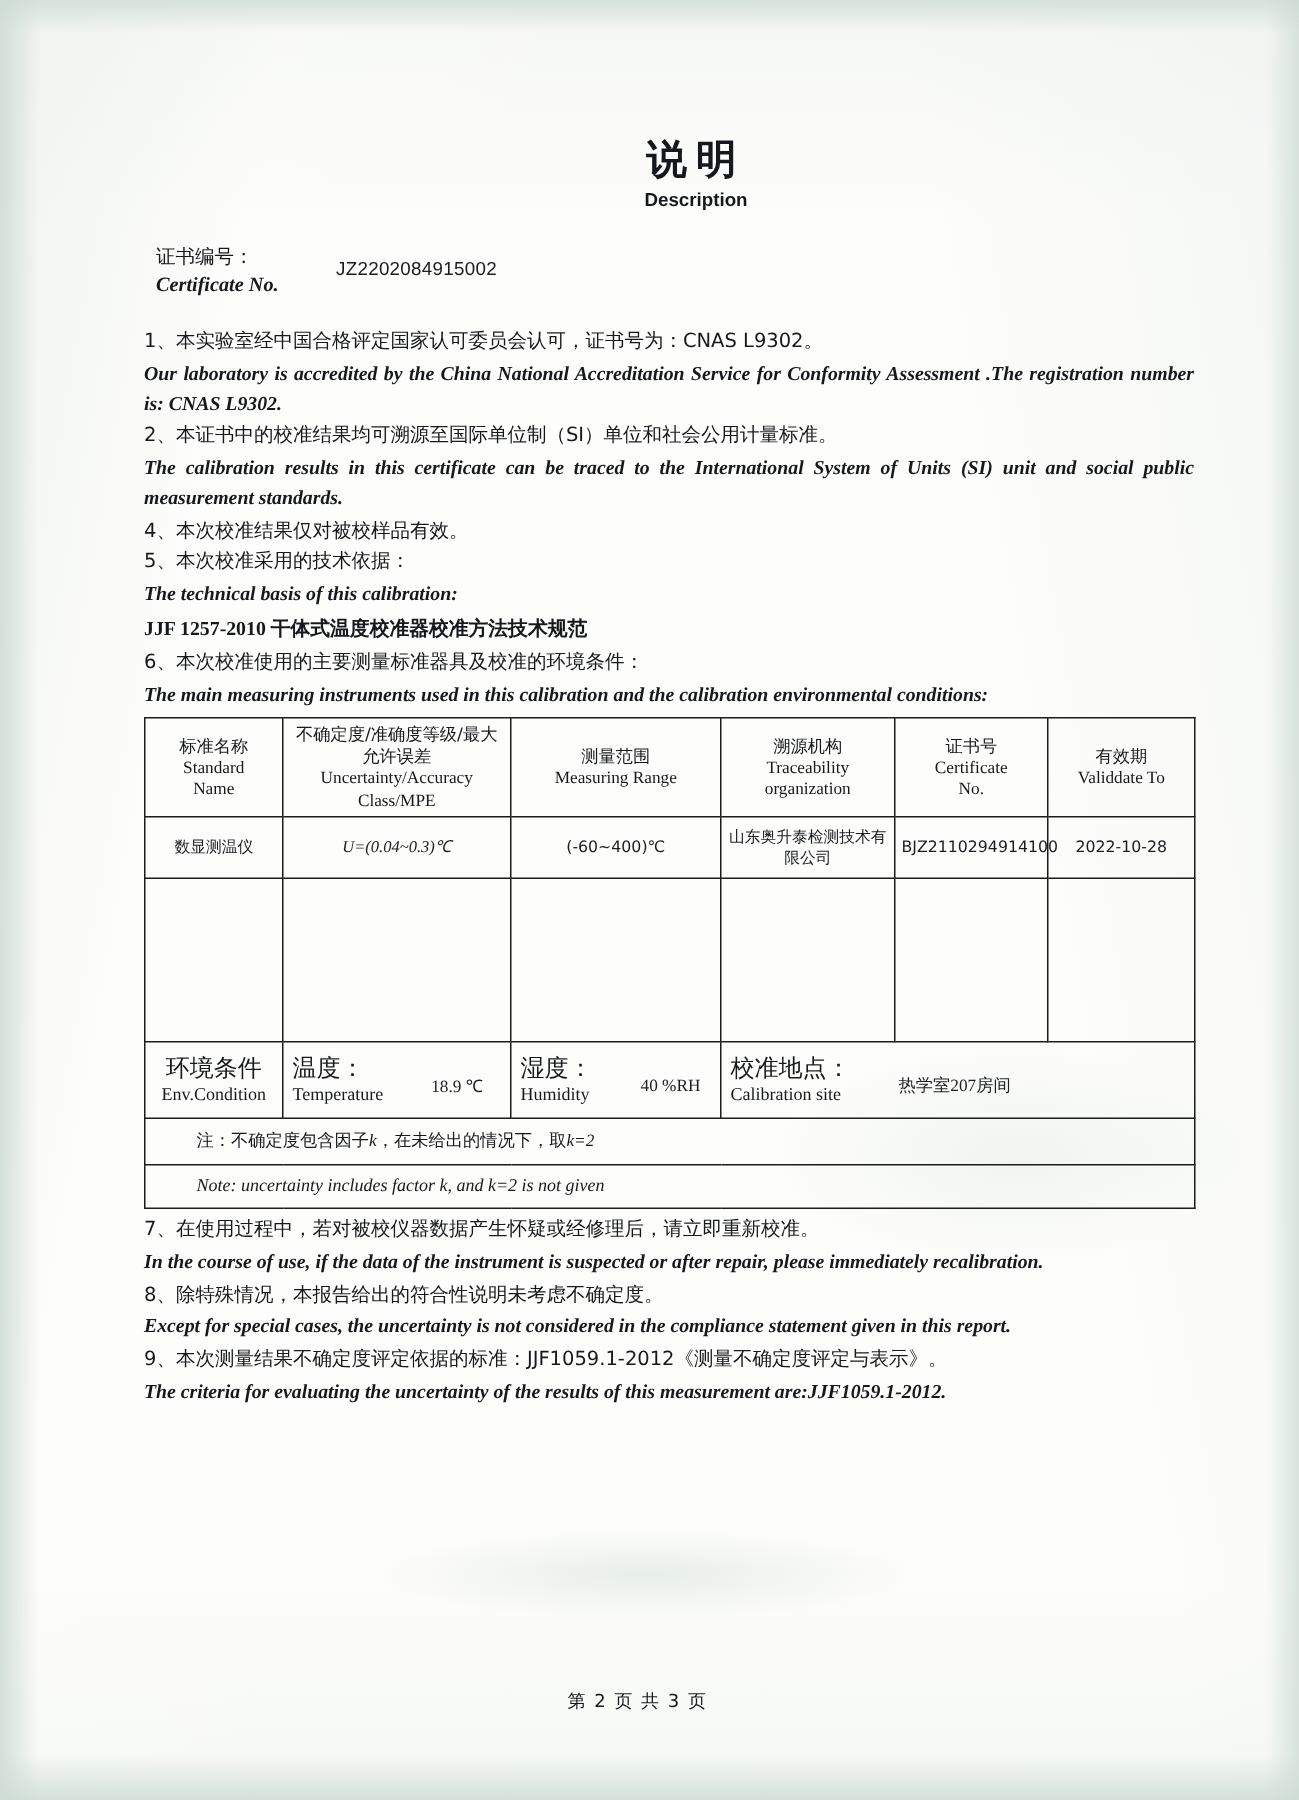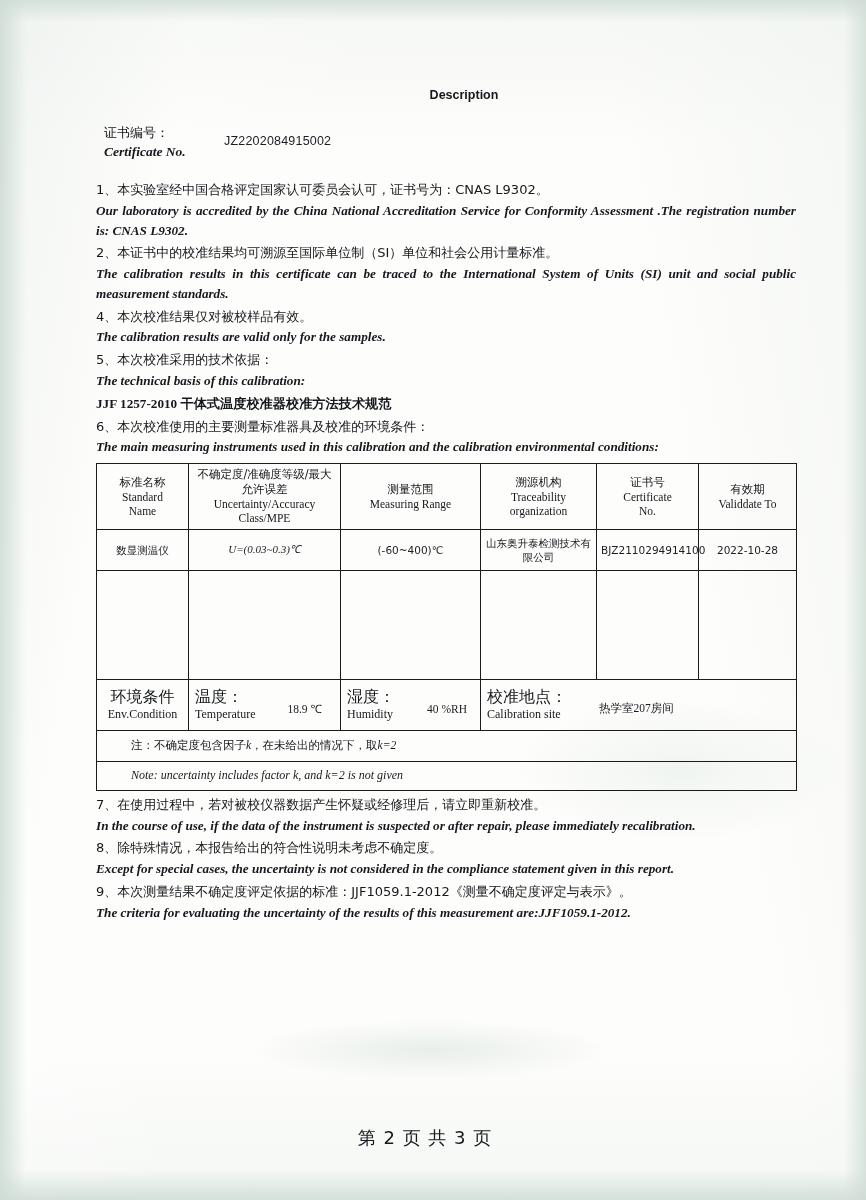--- a/index.html
+++ b/index.html
@@ -235,21 +235,21 @@
     margin-top: 4px;
   }
 
   .footer {
     position: absolute;
     left: 0;
     top: 1126px;
     width: 850px;
     text-align: center;
     font-family: "DejaVu Sans", sans-serif;
-    font-size: 18px;
+    font-size: 12px;
     color: #15181c;
     letter-spacing: 1px;
   }
 
   
   .smudge1 {
     position: absolute; left: 250px; top: 1020px; width: 360px; height: 60px;
     background: radial-gradient(ellipse at center, rgba(214,226,219,0.55), rgba(255,255,255,0) 70%);
   }
   .smudge2 {
@@ -263,38 +263,38 @@
 <div class="page">
   <div class="scan-edge-l"></div>
   <div class="scan-edge-r"></div>
   <div class="scan-edge-t"></div>
   <div class="scan-edge-b"></div>
   <div class="smudge1"></div>
   <div class="smudge2"></div>
 
   <div class="content">
 
+    <div class="title-cn">说明</div>
     <div class="title-en">Description</div>
 
     <div class="cert-block">
       <span class="cert-cn">证书编号：</span>
       <span class="cert-en">Certificate No.</span>
       <span class="cert-value">JZ2202084915002</span>
     </div>
 
     <div class="clauses">
       <p class="cn-line">1、本实验室经中国合格评定国家认可委员会认可，证书号为：CNAS L9302。</p>
       <p class="en-line">Our laboratory is accredited by the China National Accreditation Service for Conformity Assessment .The registration number is: CNAS L9302.</p>
 
       <p class="cn-line">2、本证书中的校准结果均可溯源至国际单位制（SI）单位和社会公用计量标准。</p>
       <p class="en-line">The calibration results in this certificate can be traced to the International System of Units (SI) unit and social public measurement standards.</p>
 
 
       <p class="cn-line">4、本次校准结果仅对被校样品有效。</p>
-      <p class="en-line">The calibration results are valid only for the samples.</p>
 
       <p class="cn-line">5、本次校准采用的技术依据：</p>
       <p class="en-line">The technical basis of this calibration:</p>
       <p class="en-line basis">JJF 1257-2010 干体式温度校准器校准方法技术规范</p>
 
       <p class="cn-line">6、本次校准使用的主要测量标准器具及校准的环境条件：</p>
       <p class="en-line">The main measuring instruments used in this calibration and  the calibration environmental conditions:</p>
     </div>
 
     <table class="instr">
@@ -330,21 +330,21 @@
           </th>
           <th>
             <span class="th-cn">有效期</span>
             <span class="th-en">Validdate To</span>
           </th>
         </tr>
       </thead>
       <tbody>
         <tr>
           <td class="data">数显测温仪</td>
-          <td class="data it">U=(0.03~0.3)℃</td>
+          <td class="data it">U=(0.04~0.3)℃</td>
           <td class="data">(-60~400)℃</td>
           <td class="data">山东奥升泰检测技术有限公司</td>
           <td class="data">BJZ2110294914100</td>
           <td class="data">2022-10-28</td>
         </tr>
         <tr>
           <td class="blank"></td>
           <td class="blank"></td>
           <td class="blank"></td>
           <td class="blank"></td>

